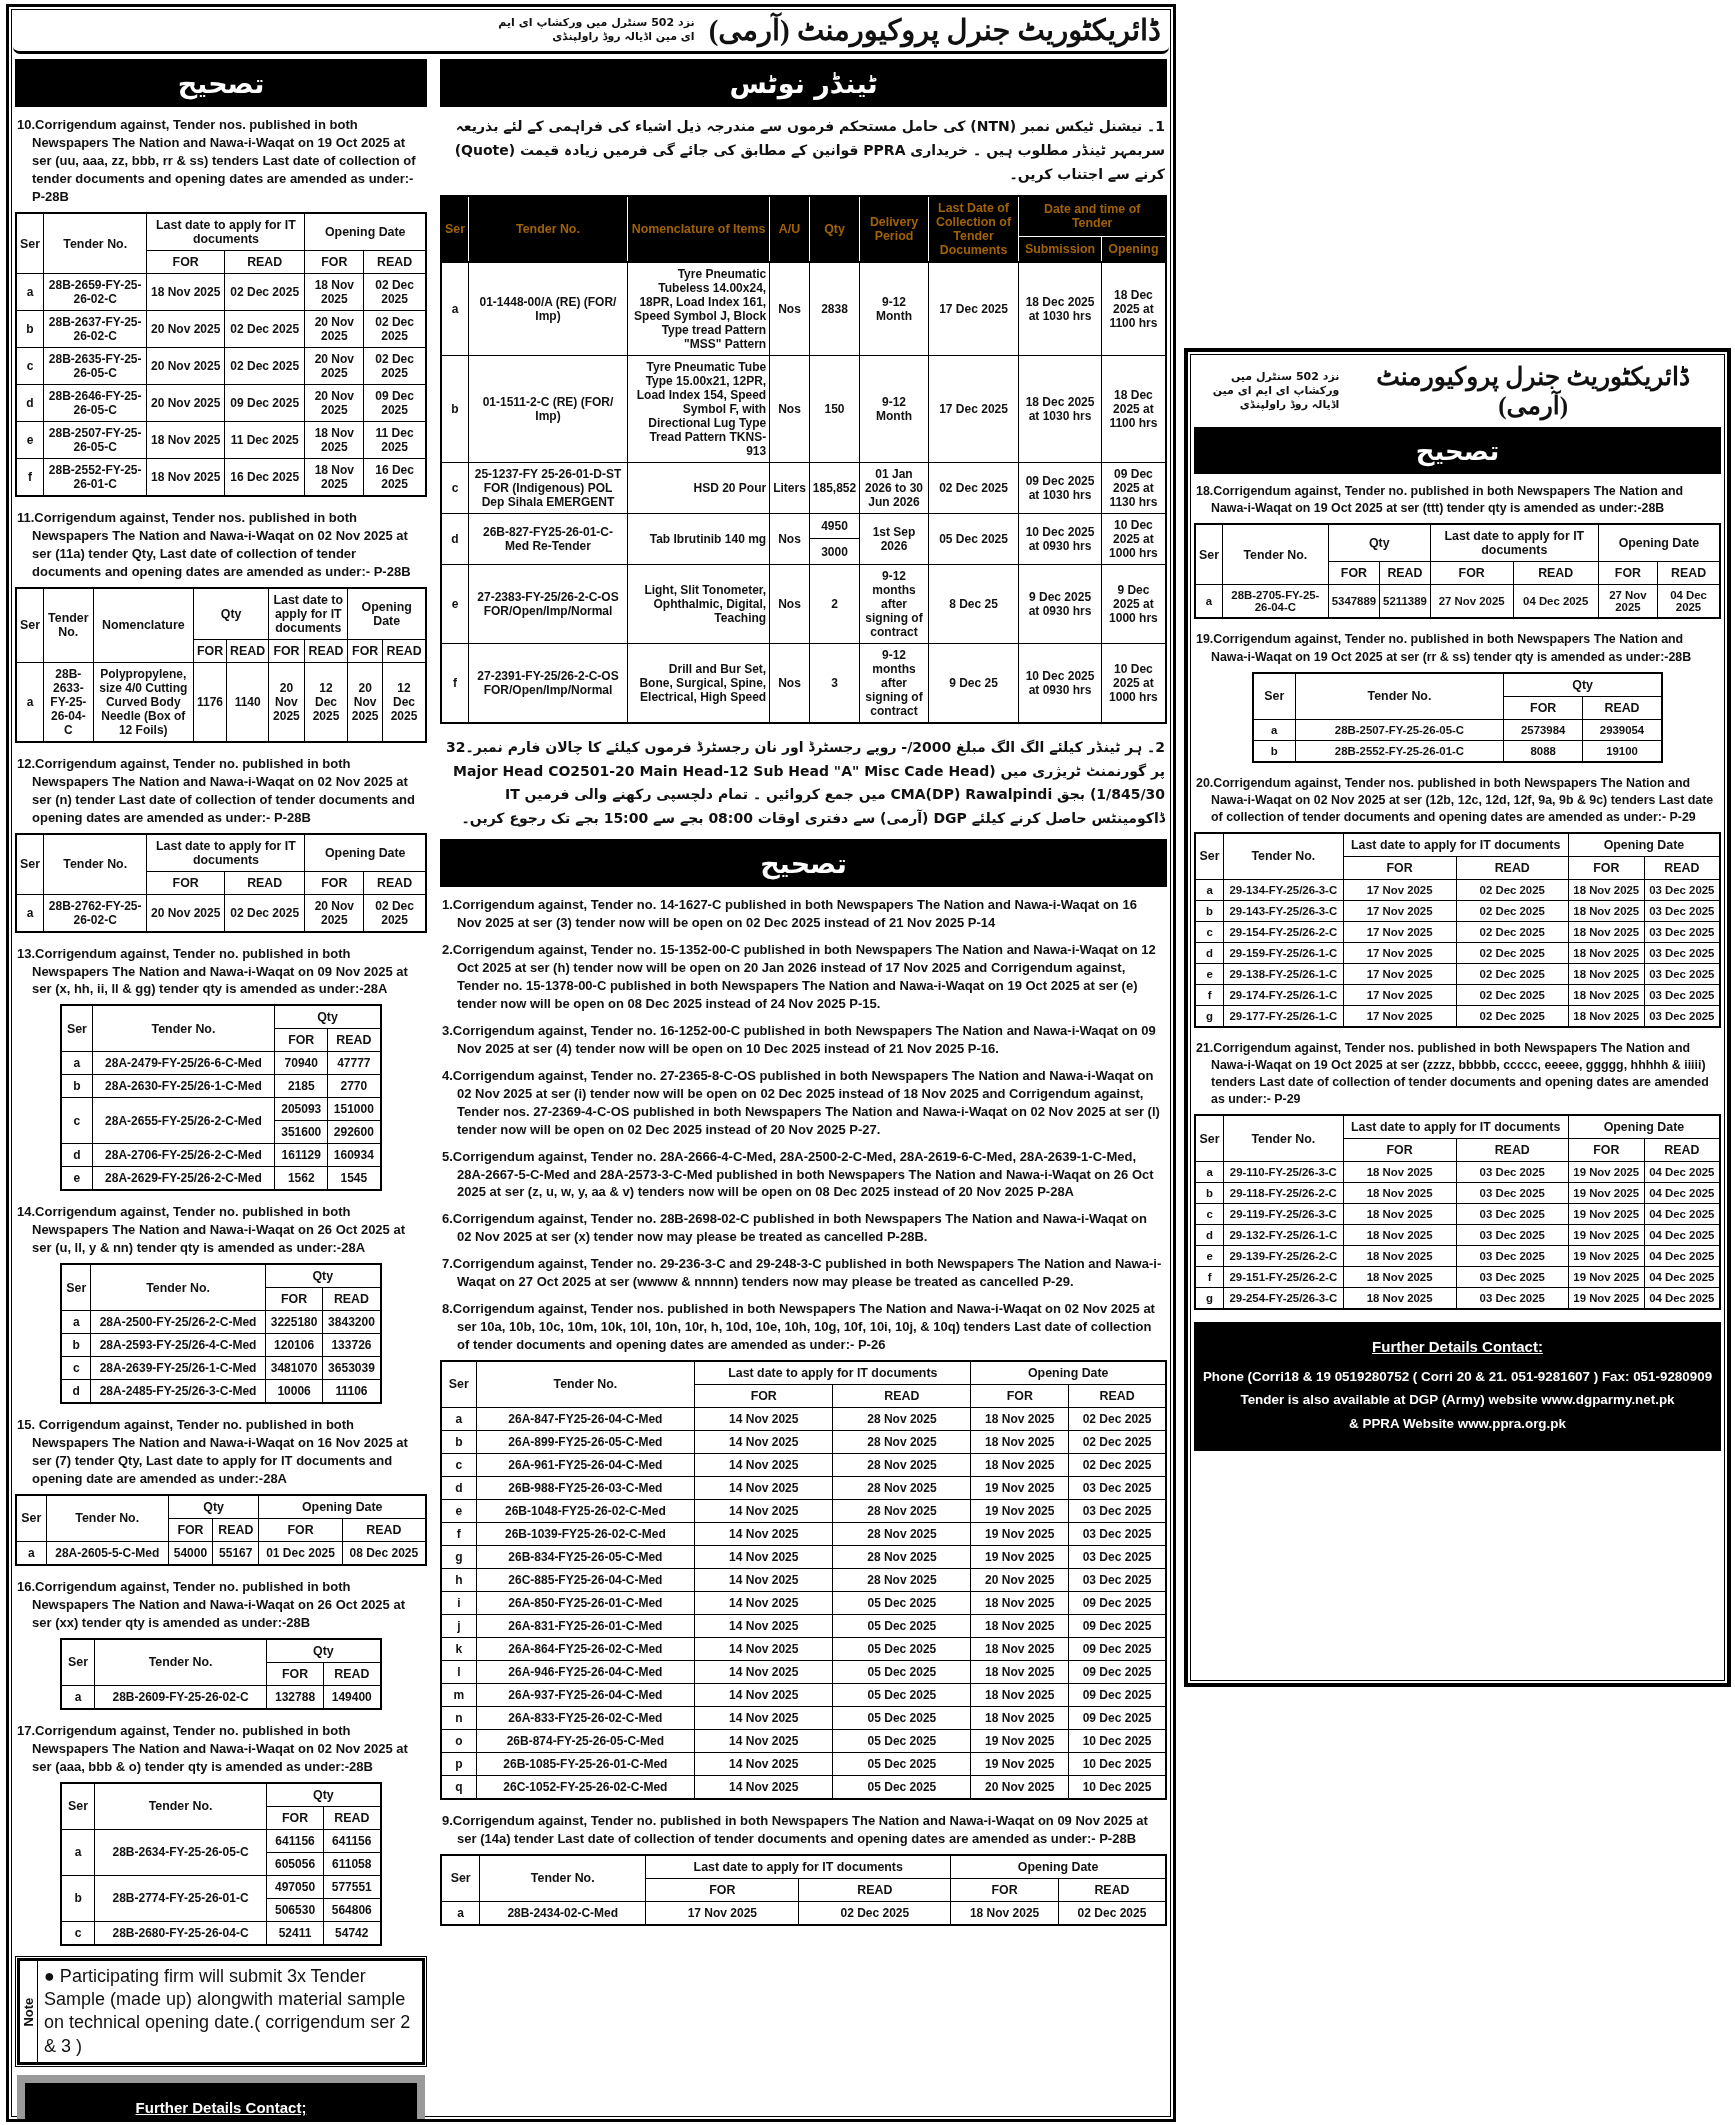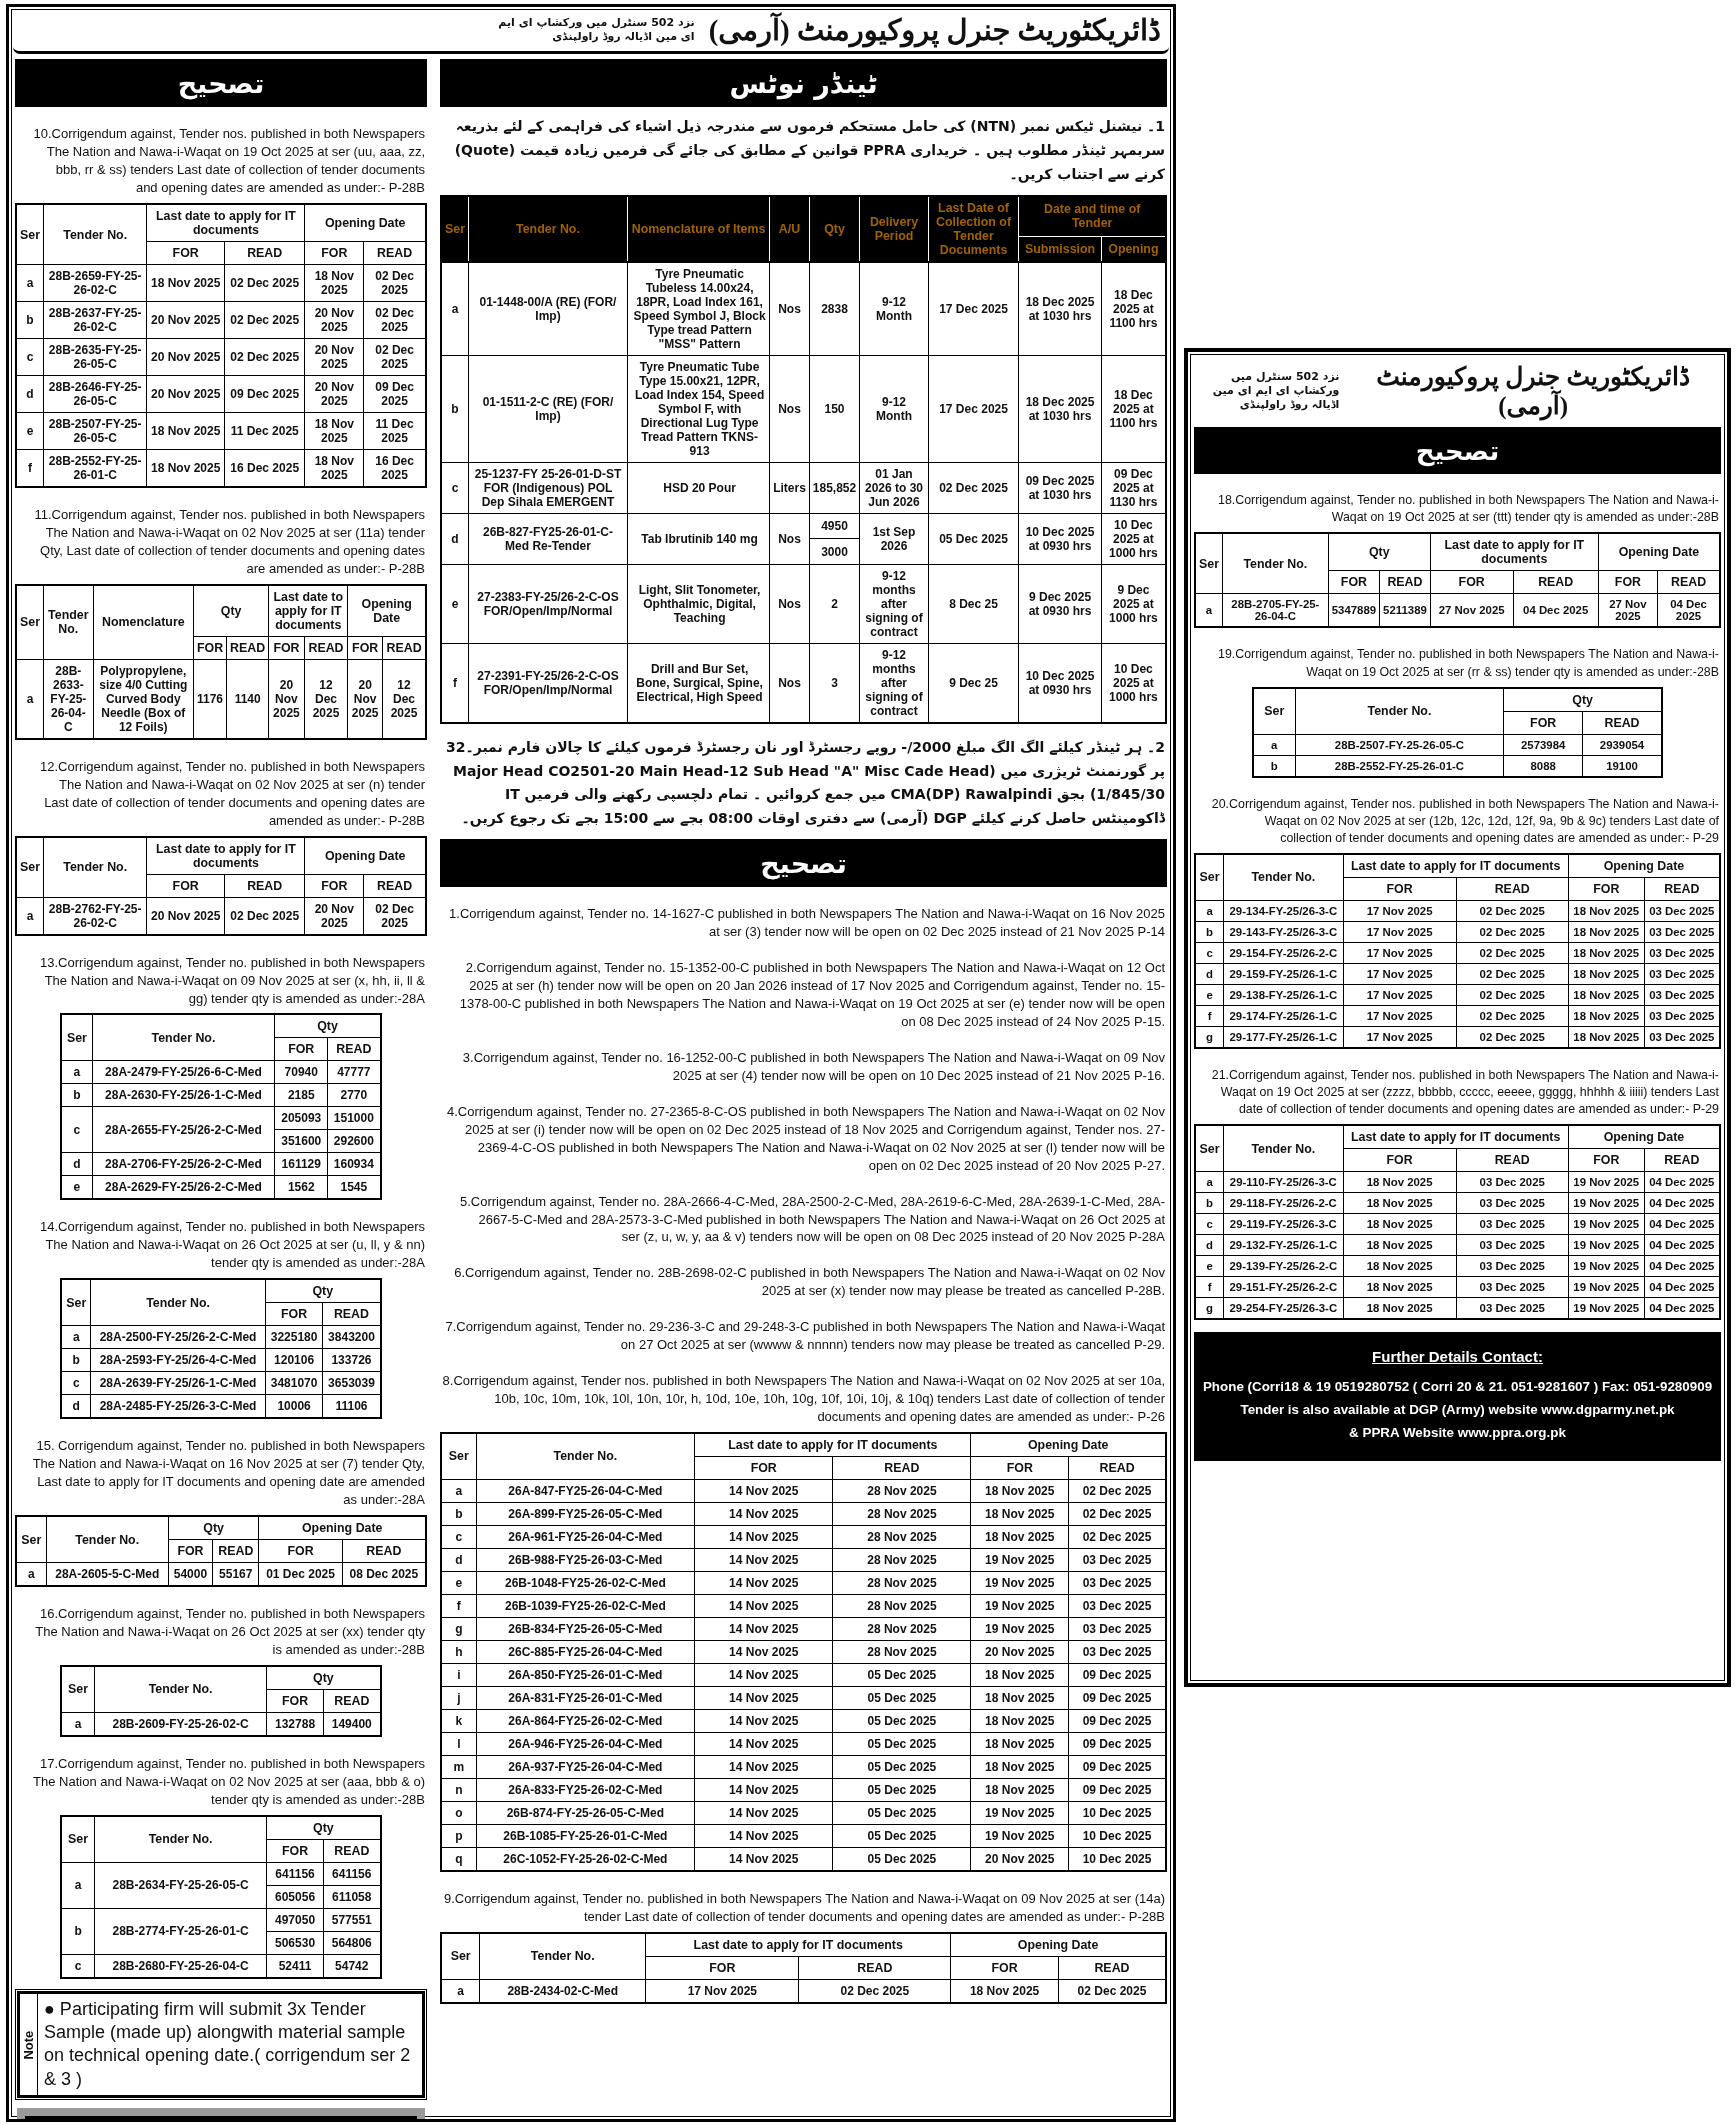--- a/index.html
+++ b/index.html
@@ -29,40 +29,40 @@
   .col-left  { width: 420px; padding: 2px 6px 0 2px; }
   .col-mid   { flex: 1; padding: 2px 2px 0 6px; border-left: 1px solid #fff; }
 
   .banner {
     background: #000; color: #fff; text-align: center;
     font-family: "DejaVu Sans", sans-serif; font-weight: bold;
     font-size: 27px; padding: 9px 0 7px 0; margin: 3px 0 8px 0; line-height: 1.2;
   }
 
   .para {
-    font-size: 13px; font-weight: normal; line-height: 1.38;
-    margin: 18px 2px 6px 2px; text-align: right;
+    font-size: 13px; font-weight: bold; line-height: 1.38;
+    margin: 9px 2px 6px 2px; text-align: left;
     padding-left: 15px; text-indent: -15px;
   }
   .urdu-para {
     font-size: 14px; font-weight: bold; line-height: 1.7; text-align: right;
     margin: 4px 2px 8px 2px;
   }
 
   table.t {
     border-collapse: collapse; border: 2px solid #000;
     margin: 6px auto 12px auto; width: 100%;
     font-size: 12px; font-weight: bold; text-align: center;
   }
   table.t th, table.t td { border: 1px solid #000; padding: 4px 3px; vertical-align: middle; }
   table.t th { font-size: 12.4px; }
   table.w78 { width: 78%; }
 
   table.main-t { font-size: 12px; }
-  table.main-t td:nth-child(3) { text-align: center; padding-left: 5px; }
+  table.main-t td:nth-child(3) { text-align: right; padding-left: 5px; }
   table.main-t th { background: #000; color: #a16207; border: 1px solid #fff; font-size: 12.4px; }
   table.main-t thead { border: 2px solid #000; }
 
   
   .note-box {
     display: flex; align-items: stretch; border: 3px solid #000; outline: 1px solid #000; outline-offset: 1px;
     margin: 10px 2px 10px 2px; background: #fff;
   }
   .note-label {
     writing-mode: vertical-rl; transform: rotate(180deg);

